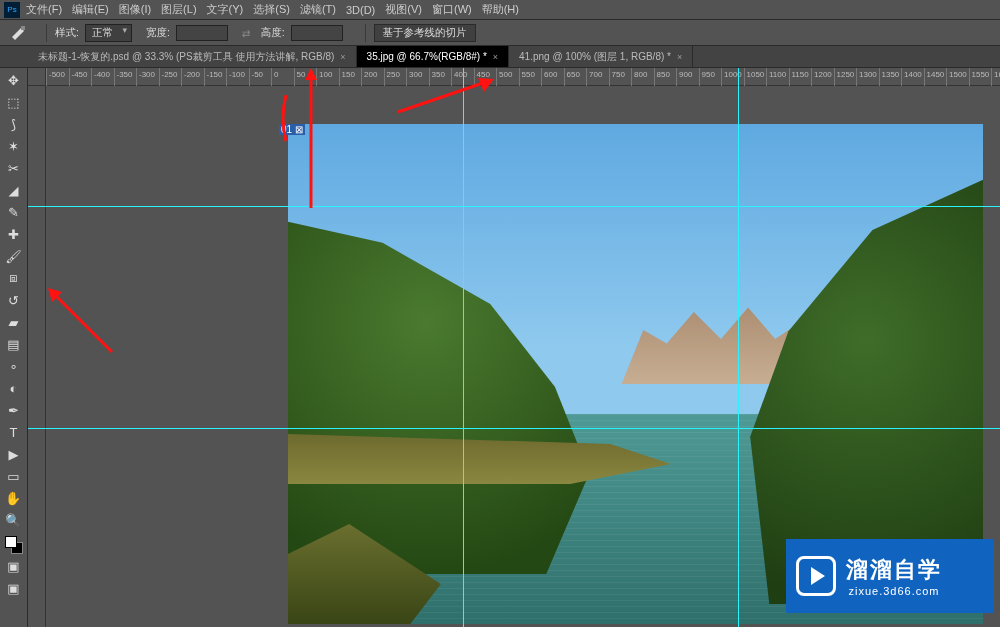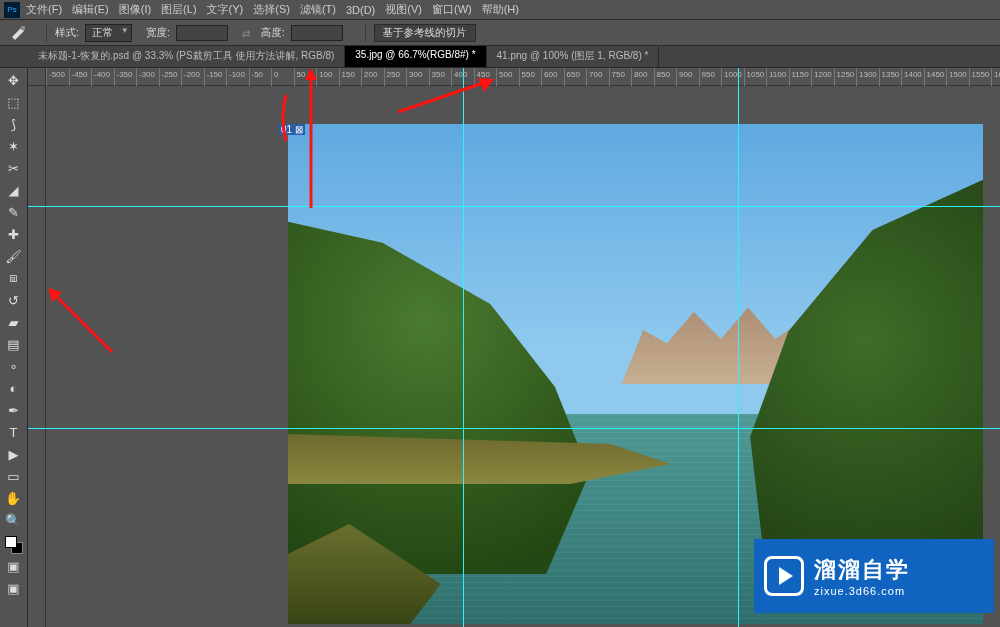--- a/index.html
+++ b/index.html
@@ -80,21 +80,20 @@
       padding-left: 28px;
       font-size: 10px;
     }
     .tab {
       padding: 3px 10px;
       color: #bbb;
       border-right: 1px solid #2a2a2a;
       display: flex;
       align-items: center;
       gap:6px;
-      flex-direction:column;
     }
     .tab.active { background: #000000; color: #fff; }
     .tab .x{font-size:9px;color:#999;}
     
     .main {
       position: absolute;
       top: 68px; left: 0; right: 0; bottom: 0;
       display: flex;
     }
     .toolbox {
@@ -176,23 +175,24 @@
     .gh{left:0;right:0;height:1px;}
     .gv{top:0;bottom:0;width:1px;}
     .selmark{position:absolute;top:56px;left:251px;background:#2b5ea8;color:#fff;font-size:10px;padding:0 2px;}
     
     .arrow{position:absolute;pointer-events:none;}
     .arrow svg{overflow:visible;}
     .arrow line{stroke:#ff1210;stroke-width:3;}
     .arrow polygon{fill:#ff1210;}
     
     .wm{
-      position:absolute;right:6px;bottom:14px;width:240px;height:74px;
+      position:absolute;right:6px;bottom:14px;width:208px;height:74px;
       background:#1064c0;display:flex;align-items:center;padding:0 10px;gap:10px;
       color:#fff;
+      text-align:center;
     }
     .wm .play{width:40px;height:40px;border:3px solid #fff;border-radius:8px;display:flex;align-items:center;justify-content:center;}
     .wm .play span{display:block;width:0;height:0;border-left:14px solid #fff;border-top:9px solid transparent;border-bottom:9px solid transparent;margin-left:3px;}
     .wm .txt .t1{font-size:22px;font-weight:bold;letter-spacing:2px;}
     .wm .txt .t2{font-size:11px;letter-spacing:1px;}
   </style>
 </head>
 <body>
 
 <div class="menubar">

